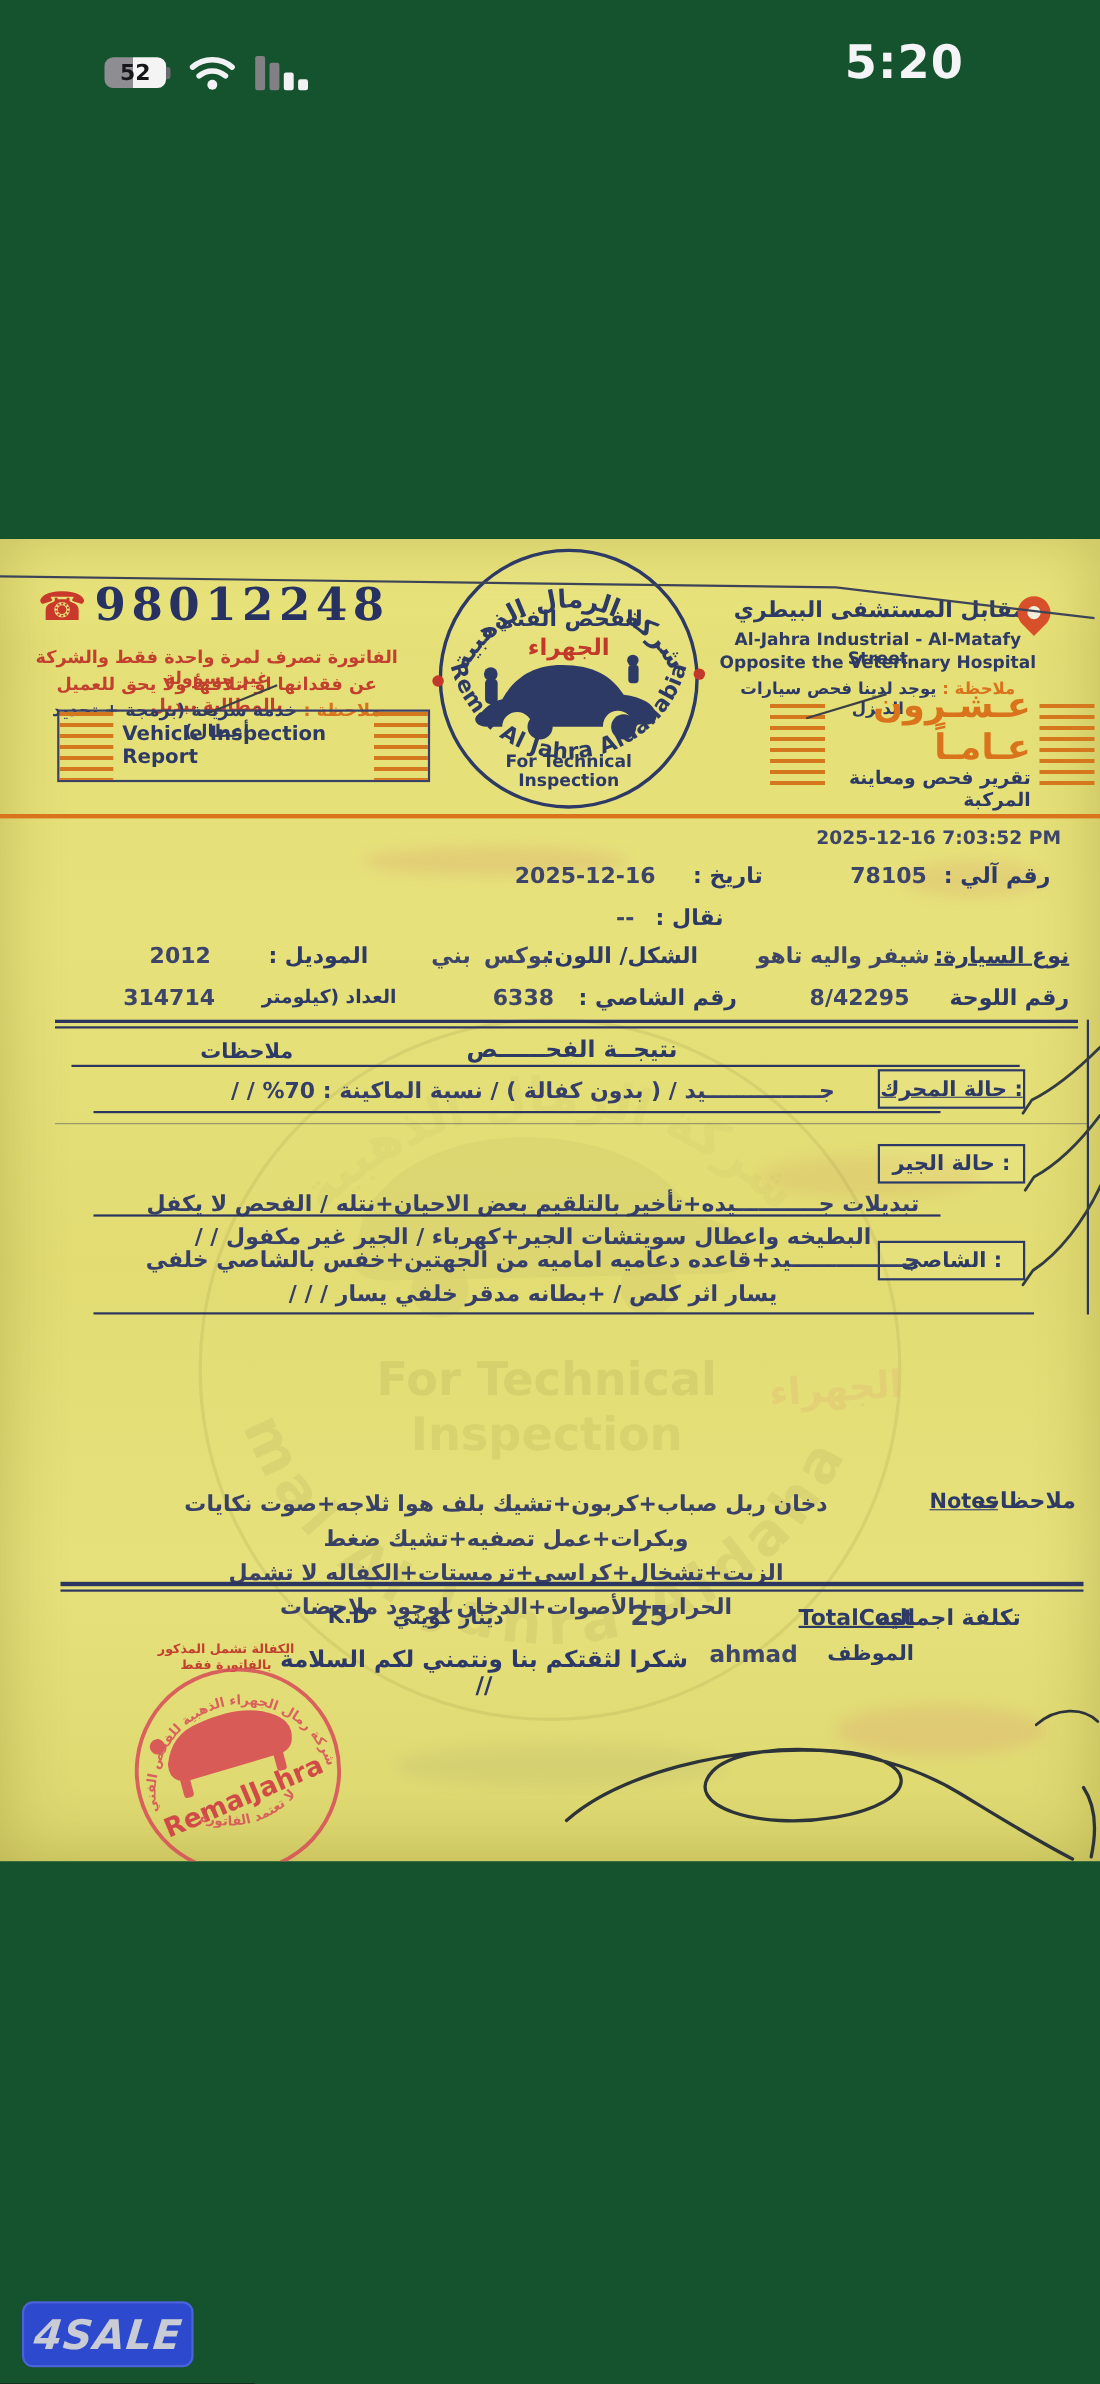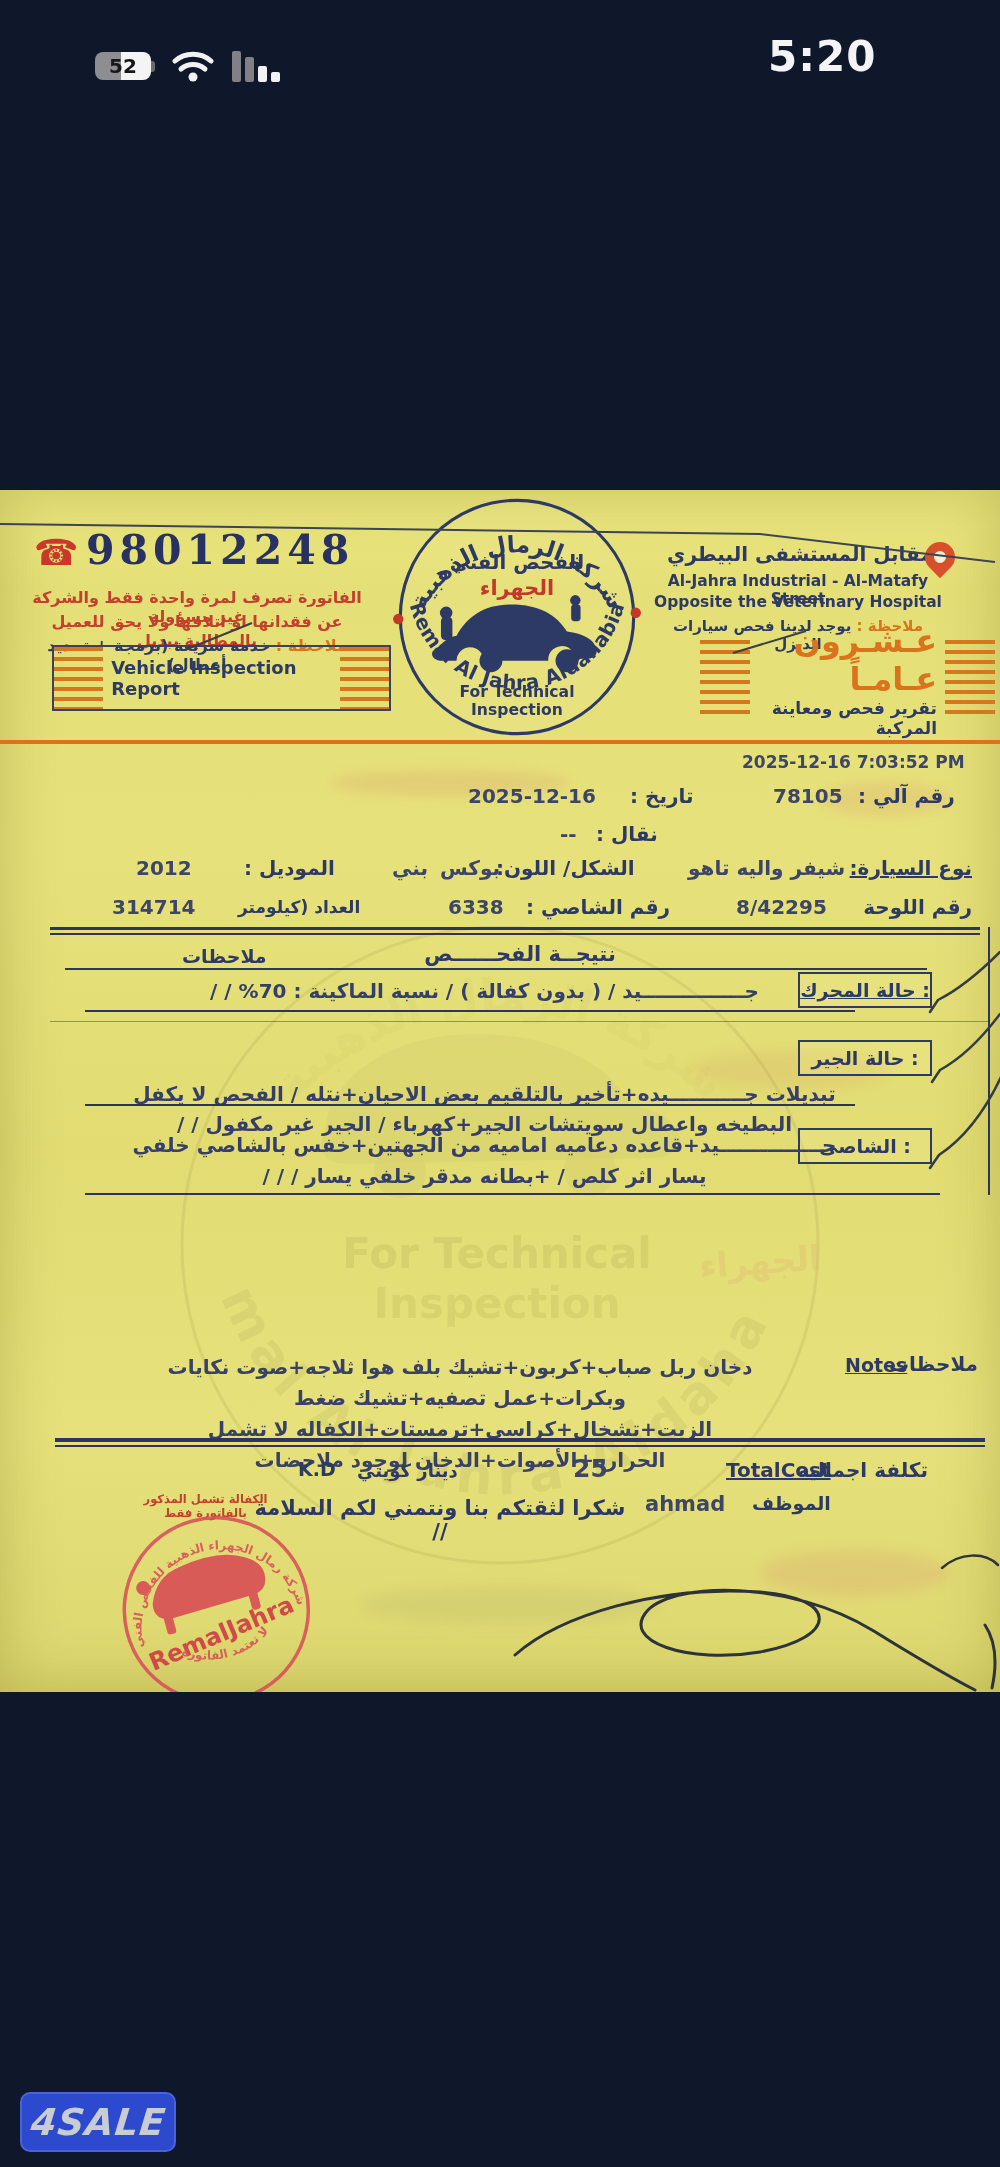--- a/index.html
+++ b/index.html
@@ -1,16 +1,16 @@
 <!DOCTYPE html>
 <html><head>
 <meta charset="utf-8">
 <style>
   html,body{margin:0;padding:0;background:#0a0a0c;}
-  #stage{position:relative;width:1000px;height:2167px;background:#0f172a;overflow:hidden;
+  #stage{position:relative;width:1000px;height:2167px;background:#14532d;overflow:hidden;
          font-family:"DejaVu Sans",sans-serif;}
   .abs{position:absolute;}
   .b{font-weight:bold;}
   .rtl{direction:rtl;unicode-bidi:embed;}
   .navy{color:#2e3a66;}
   .typed{color:#3d4568;}
   .red{color:#c2402f;}
   .orange{color:#d9731c;}
   
   .sb-time{color:#f4f4f6;font-size:42px;font-weight:bold;letter-spacing:1px;}

